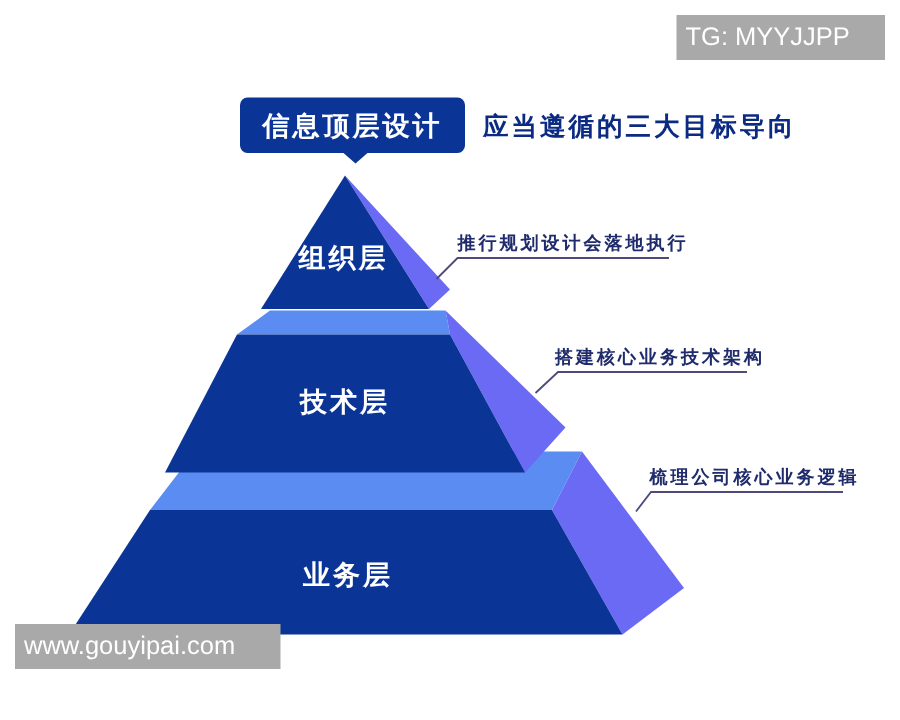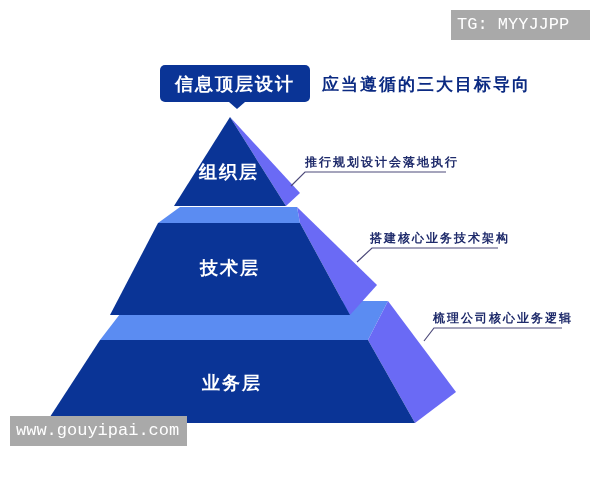--- a/index.html
+++ b/index.html
@@ -1,18 +1,18 @@
 <!DOCTYPE html>
 <html><head>
 <meta charset="utf-8">
 <style>
   html, body { margin:0; padding:0; }
   body { width:600px; height:480px; background:#ffffff; position:relative; overflow:hidden;
          font-family:"DejaVu Sans", "Liberation Sans", sans-serif; }
-  .watermark { position:absolute; background:#a9a9a9; color:#ffffff; font-family:Liberation Mono, monospace; }
+  .watermark { position:absolute; background:#a9a9a9; color:#ffffff; font-family:Liberation Sans, sans-serif; }
   #wm-top { left:451px; top:10px; width:139px; height:30px; font-size:17px; line-height:30px; padding-left:6px; box-sizing:border-box; }
   #wm-bottom { left:10px; top:416px; width:177px; height:30px; font-size:17px; line-height:30px; padding-left:6px; box-sizing:border-box; }
   svg { position:absolute; left:0; top:0; }
   .header-title { font-weight:bold; font-size:18px; fill:#ffffff; letter-spacing:2px; }
   .header-sub { font-weight:bold; font-size:17px; fill:#0b2a82; letter-spacing:2px; }
   .tier-label { font-weight:bold; font-size:18px; fill:#ffffff; letter-spacing:2px; }
   .callout-text { font-weight:bold; font-size:12px; fill:#1f2b6b; letter-spacing:2px; }
 </style>
 </head>
 <body>

